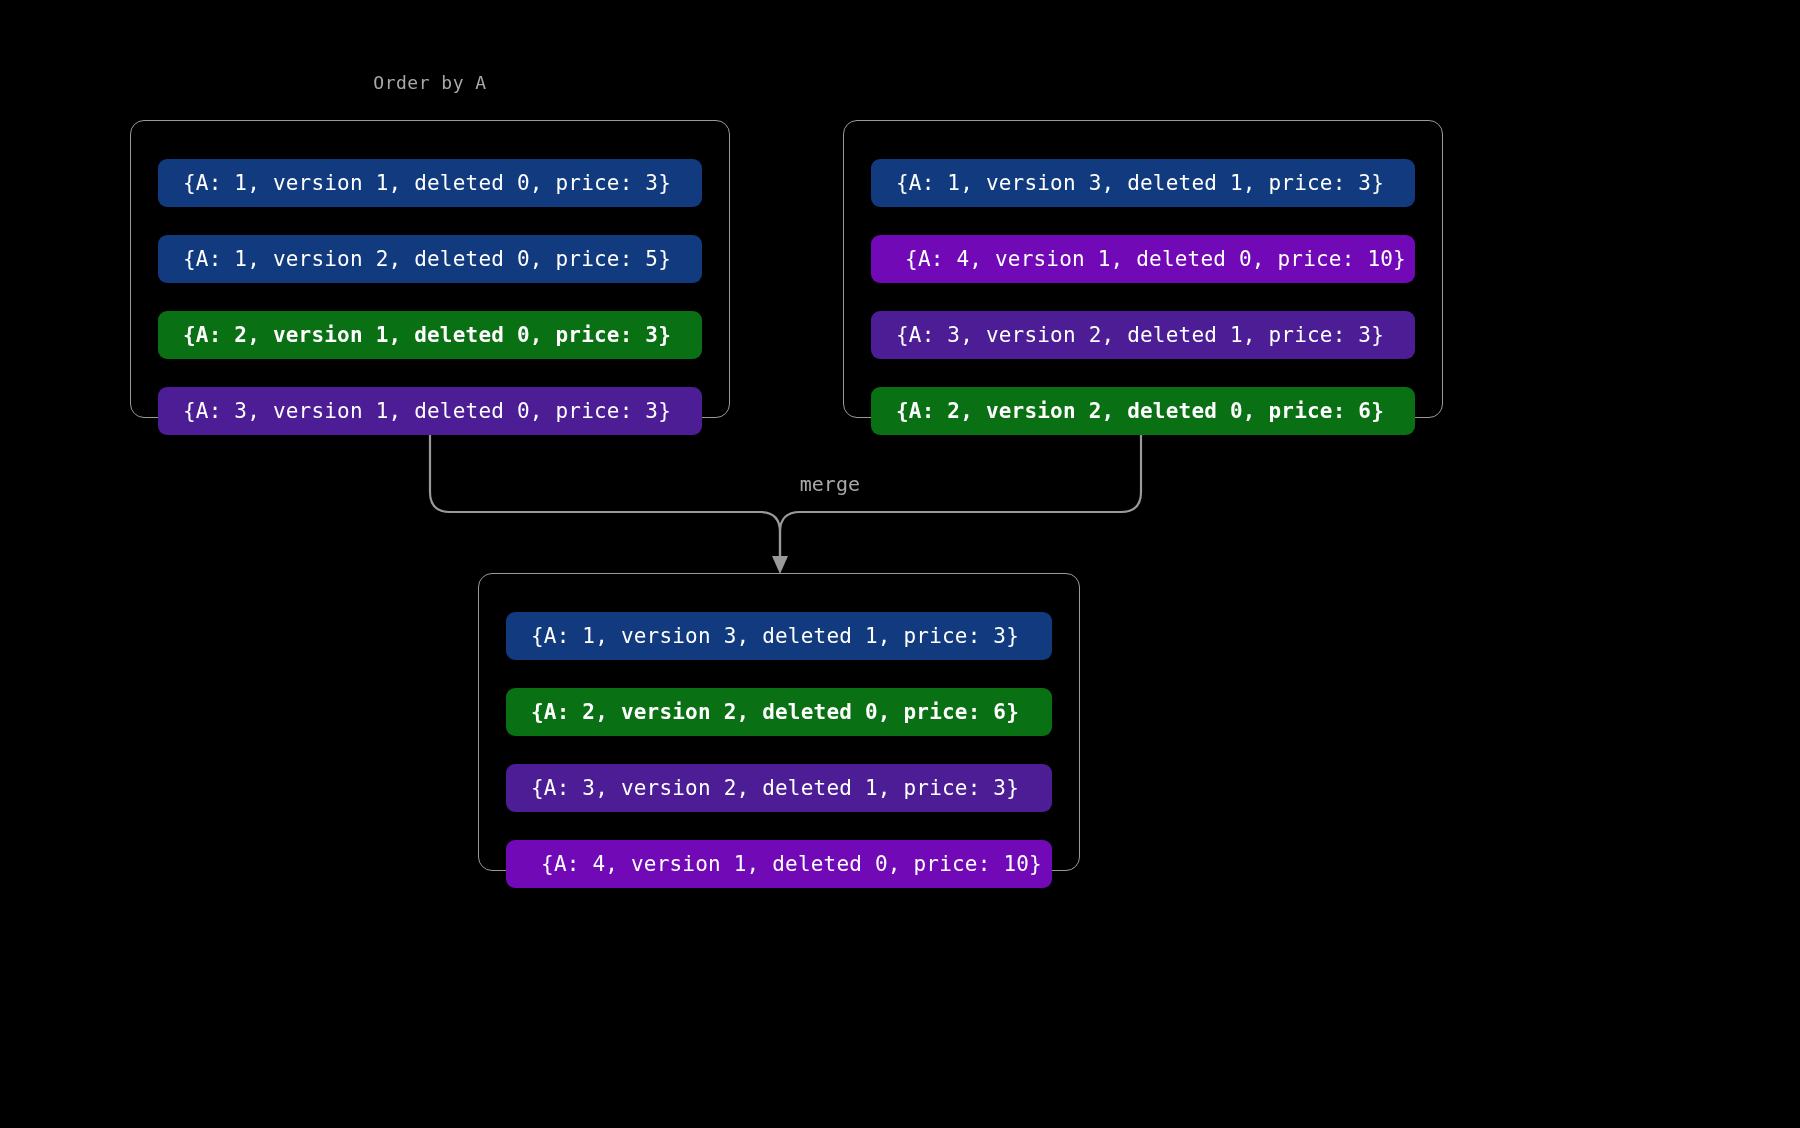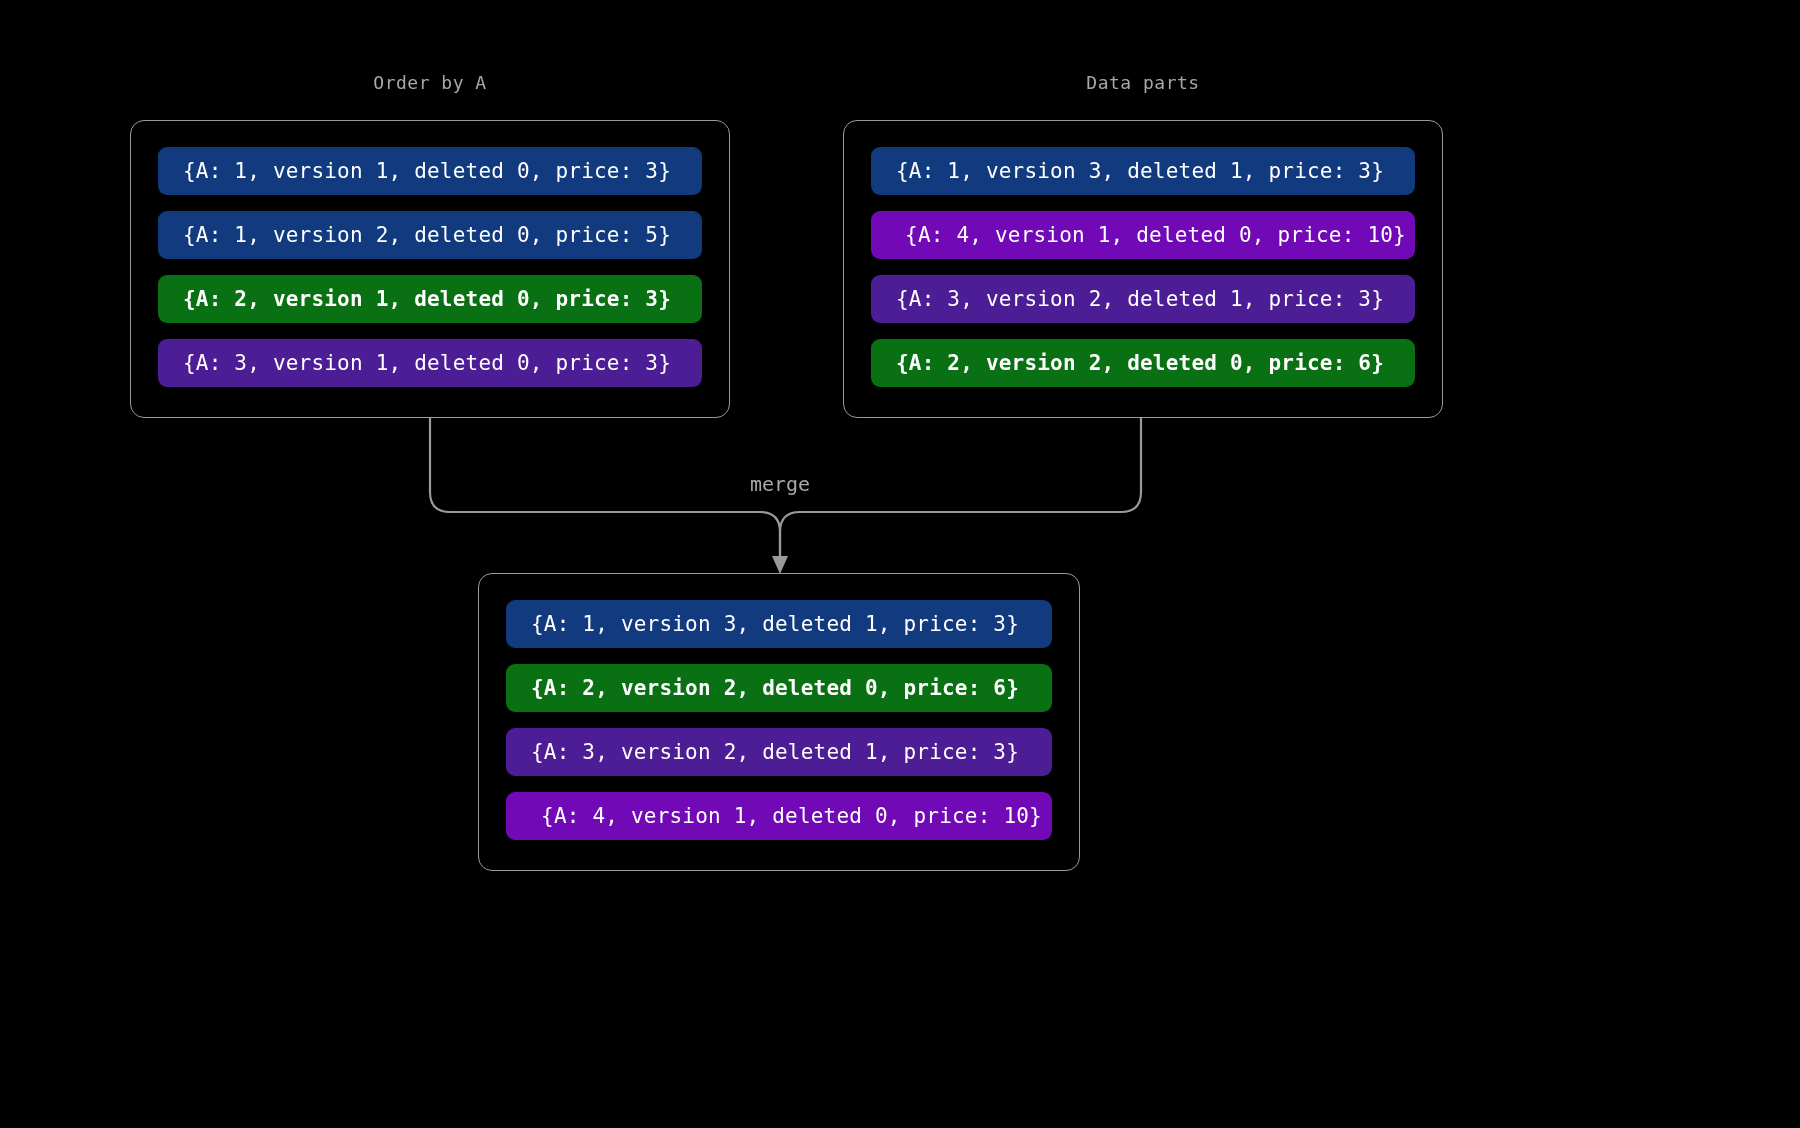--- a/index.html
+++ b/index.html
@@ -74,32 +74,33 @@
     border-radius: 9px;
     display: flex;
     align-items: center;
     padding-left: 25px;
     box-sizing: border-box;
     color: #ffffff;
     font-size: 21px;
     letter-spacing: 0.2px;
     white-space: nowrap;
     flex: 0 0 auto;
+    margin-top: 12px;
   }
   .c-blue   { background: #123a7e; }
   .c-green  { background: #0a7014; font-weight: bold; }
   .c-red    { background: #4c1d95; }
   .c-purple { background: #7209b7; justify-content: center; }
   
   #merge-label {
     position: absolute;
     left: 700px;
     top: 472px;
     width: 160px;
-    text-align: center;
+    text-align: right;
     color: #a8a8a8;
     font-size: 20px;
     white-space: nowrap;
   }
 </style>
 </head>
 <body>
 
 <div class="stage">
 
@@ -107,21 +108,20 @@
 
     <path d="M 430 418 L 430 492 Q 430 512 450 512 L 760 512 Q 780 512 780 532 L 780 565" fill="none" stroke="#9a9a9a" stroke-width="2.2"></path>
 
     <path d="M 1141 418 L 1141 492 Q 1141 512 1121 512 L 800 512 Q 780 512 780 532 L 780 565" fill="none" stroke="#9a9a9a" stroke-width="2.2"></path>
 
     <polygon points="780,574 772,556 788,556" fill="#9a9a9a"></polygon>
   </svg>
 
   <div class="panel-title" id="title-order">Order by A</div>
 
-  <div class="panel-title" id="title-parts">Data parts</div>
 
   <div class="panel" id="panel-order">
     <div class="row-pill c-blue">
       <span>{A: 1, version 1, deleted 0, price: 3}</span>
     </div>
     <div class="row-pill c-blue">
       <span>{A: 1, version 2, deleted 0, price: 5}</span>
     </div>
     <div class="row-pill c-green">
       <span>{A: 2, version 1, deleted 0, price: 3}</span>

